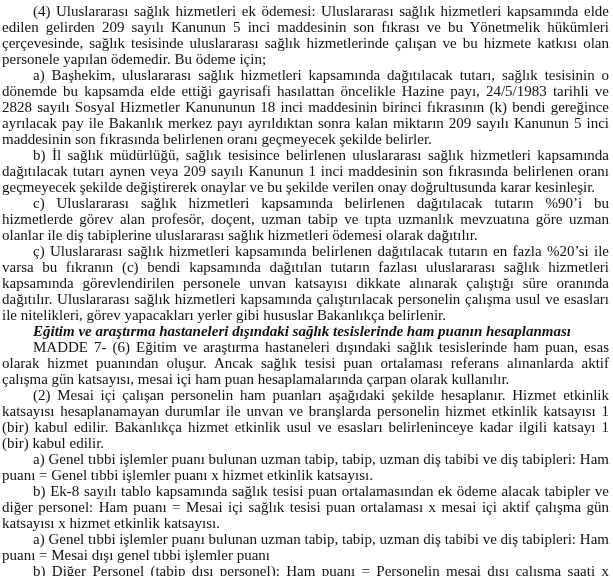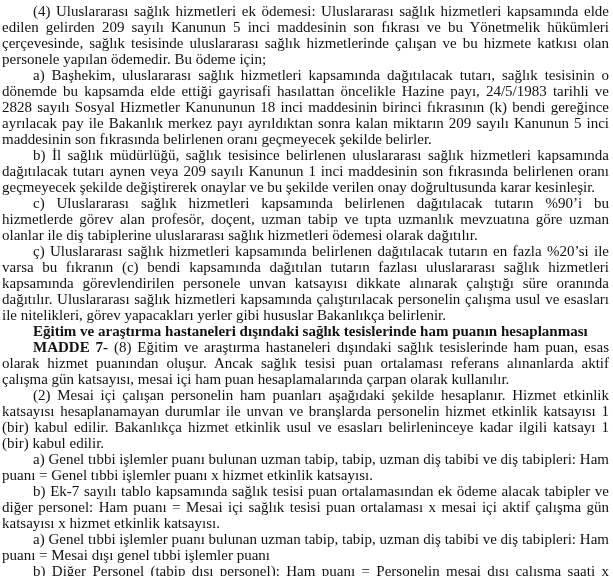--- a/index.html
+++ b/index.html
@@ -24,34 +24,35 @@
     text-align: justify;
     text-justify: inter-word;
   }
   .page p {
     margin: 0;
     padding: 0;
     text-indent: 31px;
   }
   .heading {
     font-weight: bold;
+    font-style: italic;
   }
   .bold {
-    font-weight: bold;
+    font-weight: normal;
   }
 </style>
 </head>
 <body>
 
 <div class="page">
   <p>(4) Uluslararası sağlık hizmetleri ek ödemesi: Uluslararası sağlık hizmetleri kapsamında elde edilen gelirden 209 sayılı Kanunun 5 inci maddesinin son fıkrası ve bu Yönetmelik hükümleri çerçevesinde, sağlık tesisinde uluslararası sağlık hizmetlerinde çalışan ve bu hizmete katkısı olan personele yapılan ödemedir. Bu ödeme için;</p>
   <p>a) Başhekim, uluslararası sağlık hizmetleri kapsamında dağıtılacak tutarı, sağlık tesisinin o dönemde bu kapsamda elde ettiği gayrisafi hasılattan öncelikle Hazine payı, 24/5/1983 tarihli ve 2828 sayılı Sosyal Hizmetler Kanununun 18 inci maddesinin birinci fıkrasının (k) bendi gereğince ayrılacak pay ile Bakanlık merkez payı ayrıldıktan sonra kalan miktarın 209 sayılı Kanunun 5 inci maddesinin son fıkrasında belirlenen oranı geçmeyecek şekilde belirler.</p>
   <p>b) İl sağlık müdürlüğü, sağlık tesisince belirlenen uluslararası sağlık hizmetleri kapsamında dağıtılacak tutarı aynen veya 209 sayılı Kanunun 1 inci maddesinin son fıkrasında belirlenen oranı geçmeyecek şekilde değiştirerek onaylar ve bu şekilde verilen onay doğrultusunda karar kesinleşir.</p>
   <p>c) Uluslararası sağlık hizmetleri kapsamında belirlenen dağıtılacak tutarın %90’i bu hizmetlerde görev alan profesör, doçent, uzman tabip ve tıpta uzmanlık mevzuatına göre uzman olanlar ile diş tabiplerine uluslararası sağlık hizmetleri ödemesi olarak dağıtılır.</p>
   <p>ç) Uluslararası sağlık hizmetleri kapsamında belirlenen dağıtılacak tutarın en fazla %20’si ile varsa bu fıkranın (c) bendi kapsamında dağıtılan tutarın fazlası uluslararası sağlık hizmetleri kapsamında görevlendirilen personele unvan katsayısı dikkate alınarak çalıştığı süre oranında dağıtılır. Uluslararası sağlık hizmetleri kapsamında çalıştırılacak personelin çalışma usul ve esasları ile nitelikleri, görev yapacakları yerler gibi hususlar Bakanlıkça belirlenir.</p>
   <p class="heading">Eğitim ve araştırma hastaneleri dışındaki sağlık tesislerinde ham puanın hesaplanması</p>
-  <p><span class="bold">MADDE 7-</span><span> (8) Eğitim ve araştırma hastaneleri dışındaki sağlık tesislerinde ham puan, esas olarak hizmet puanından oluşur. Ancak sağlık tesisi puan ortalaması referans alınanlarda aktif çalışma gün katsayısı, mesai içi ham puan hesaplamalarında çarpan olarak kullanılır.</span></p>
+  <p><span class="bold">MADDE 7-</span><span> (6) Eğitim ve araştırma hastaneleri dışındaki sağlık tesislerinde ham puan, esas olarak hizmet puanından oluşur. Ancak sağlık tesisi puan ortalaması referans alınanlarda aktif çalışma gün katsayısı, mesai içi ham puan hesaplamalarında çarpan olarak kullanılır.</span></p>
   <p>(2) Mesai içi çalışan personelin ham puanları aşağıdaki şekilde hesaplanır. Hizmet etkinlik katsayısı hesaplanamayan durumlar ile unvan ve branşlarda personelin hizmet etkinlik katsayısı 1 (bir) kabul edilir. Bakanlıkça hizmet etkinlik usul ve esasları belirleninceye kadar ilgili katsayı 1 (bir) kabul edilir.</p>
   <p>a) Genel tıbbi işlemler puanı bulunan uzman tabip, tabip, uzman diş tabibi ve diş tabipleri: Ham puanı = Genel tıbbi işlemler puanı x hizmet etkinlik katsayısı.</p>
-  <p>b) Ek-7 sayılı tablo kapsamında sağlık tesisi puan ortalamasından ek ödeme alacak tabipler ve diğer personel: Ham puanı = Mesai içi sağlık tesisi puan ortalaması x mesai içi aktif çalışma gün katsayısı x hizmet etkinlik katsayısı.</p>
+  <p>b) Ek-8 sayılı tablo kapsamında sağlık tesisi puan ortalamasından ek ödeme alacak tabipler ve diğer personel: Ham puanı = Mesai içi sağlık tesisi puan ortalaması x mesai içi aktif çalışma gün katsayısı x hizmet etkinlik katsayısı.</p>
   <p>a) Genel tıbbi işlemler puanı bulunan uzman tabip, tabip, uzman diş tabibi ve diş tabipleri: Ham puanı = Mesai dışı genel tıbbi işlemler puanı</p>
   <p>b) Diğer Personel (tabip dışı personel): Ham puanı = Personelin mesai dışı çalışma saati x (mesai dışı toplam puan / tabip dışı personelin mesai dışı toplam çalışma saati)</p>
 </div>
 
 </body></html>

